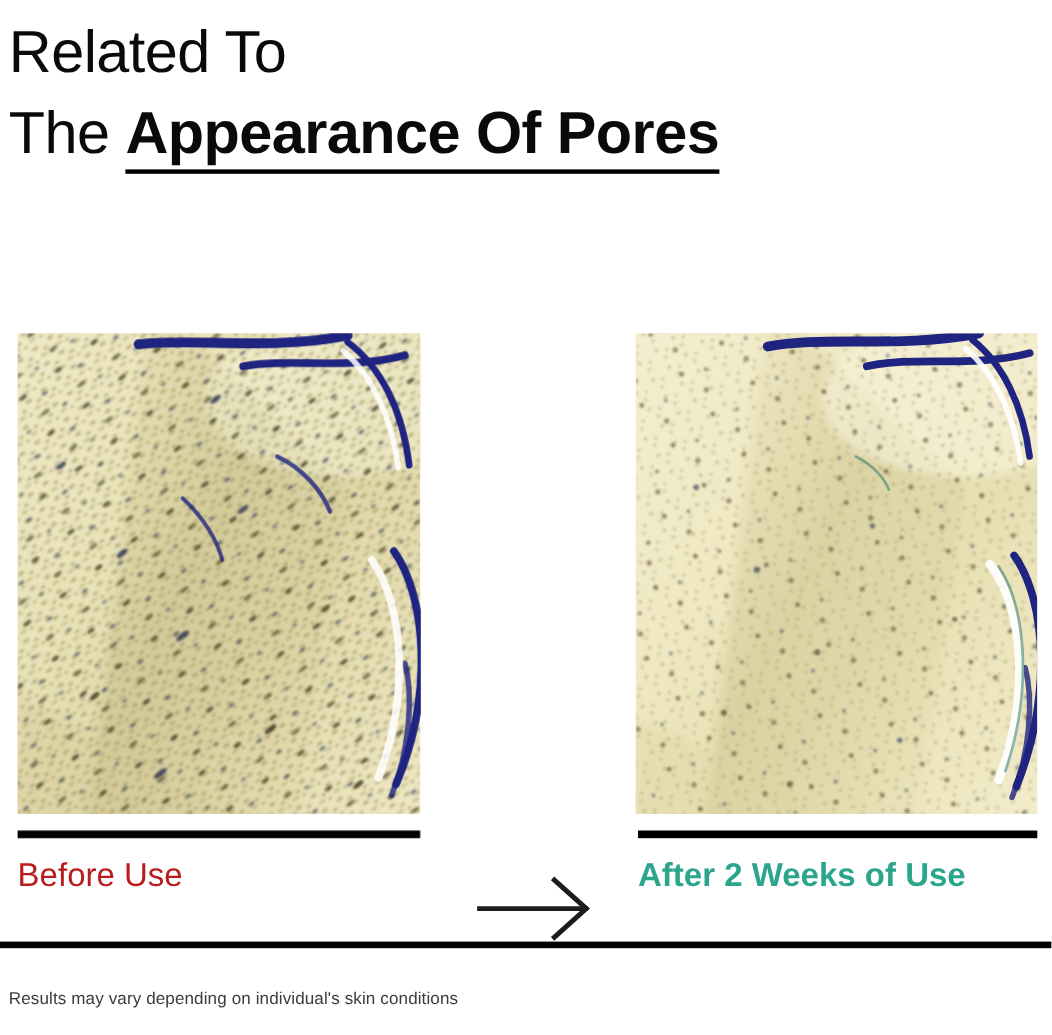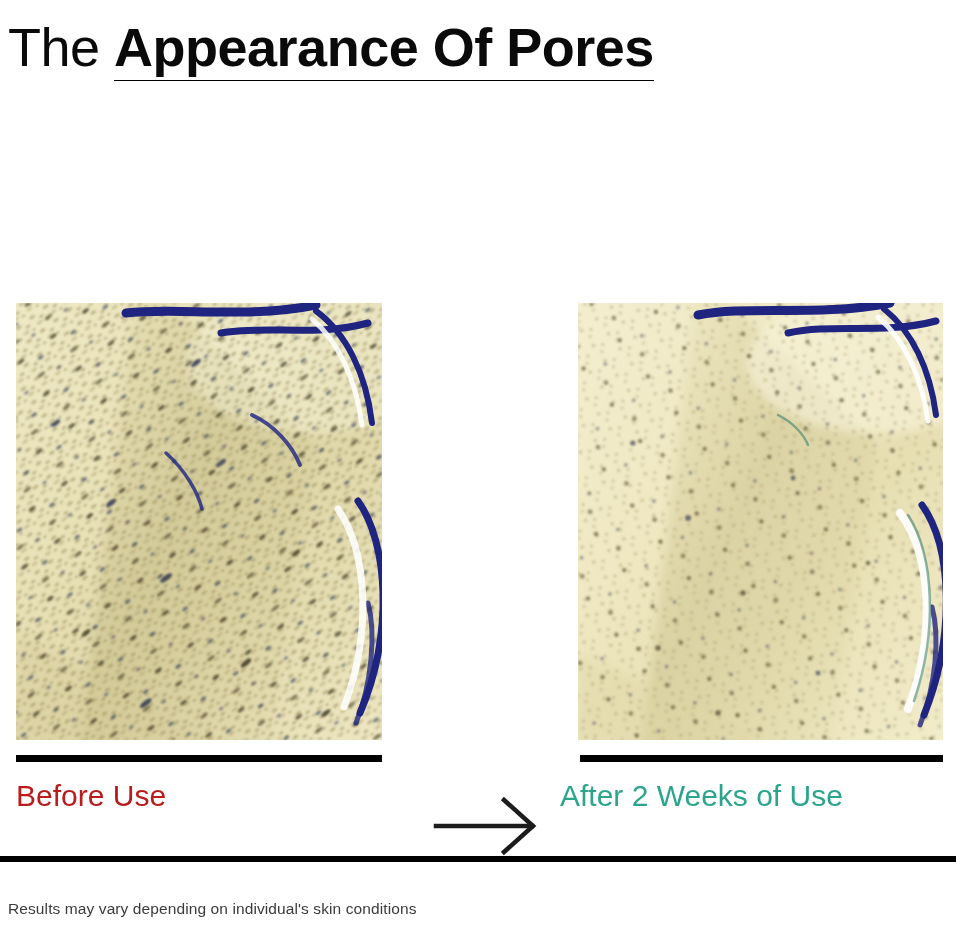--- a/index.html
+++ b/index.html
@@ -44,21 +44,21 @@
   }
   .hl-line-3 {
     font-size: 54px;
     font-weight: normal;
     color: #0a0a0a;
     margin-top: 20px;
   }
   .hl-emph {
     font-weight: bold;
     color: #0a0a0a;
-    border-bottom: 1px solid #000000;
+    border-bottom: 4px solid #000000;
     padding-bottom: 3px;
     margin-top: 29px;
   }
 
   
   .compare {
     position: absolute;
     left: 0;
     top: 303px;
     width: 956px;
@@ -100,22 +100,22 @@
     font-size: 30px;
     line-height: 1.2;
     white-space: nowrap;
   }
   .caption-before {
     left: 16px;
     font-weight: normal;
     color: #b91c1c;
   }
   .caption-after {
-    left: 560px;
-    font-weight: normal;
+    left: 580px;
+    font-weight: bold;
     color: #2ba68d;
     text-align: center;
   }
 
   
   .divider {
     position: absolute;
     left: 0;
     top: 856px;
     width: 956px;
@@ -131,20 +131,21 @@
     line-height: 1.45;
     color: #3b3b3b;
     letter-spacing: 0.1px;
   }
   .footnote-line { display: block; white-space: nowrap; }
 </style>
 </head>
 <body>
 
 <div class="headline">
+  <span class="hl-line hl-line-2">Related To</span>
   <span class="hl-line hl-line-3"><span>The </span><span class="hl-emph">Appearance Of Pores</span></span>
 </div>
 
 <div class="compare">
 
   <div class="panel panel-before">
     <svg viewBox="0 0 366 437" preserveAspectRatio="none">
       <defs>
         <linearGradient id="skinBgB" x1="0" y1="0" x2="1" y2="1">
           <stop offset="0%" stop-color="#efe9c6"></stop>

